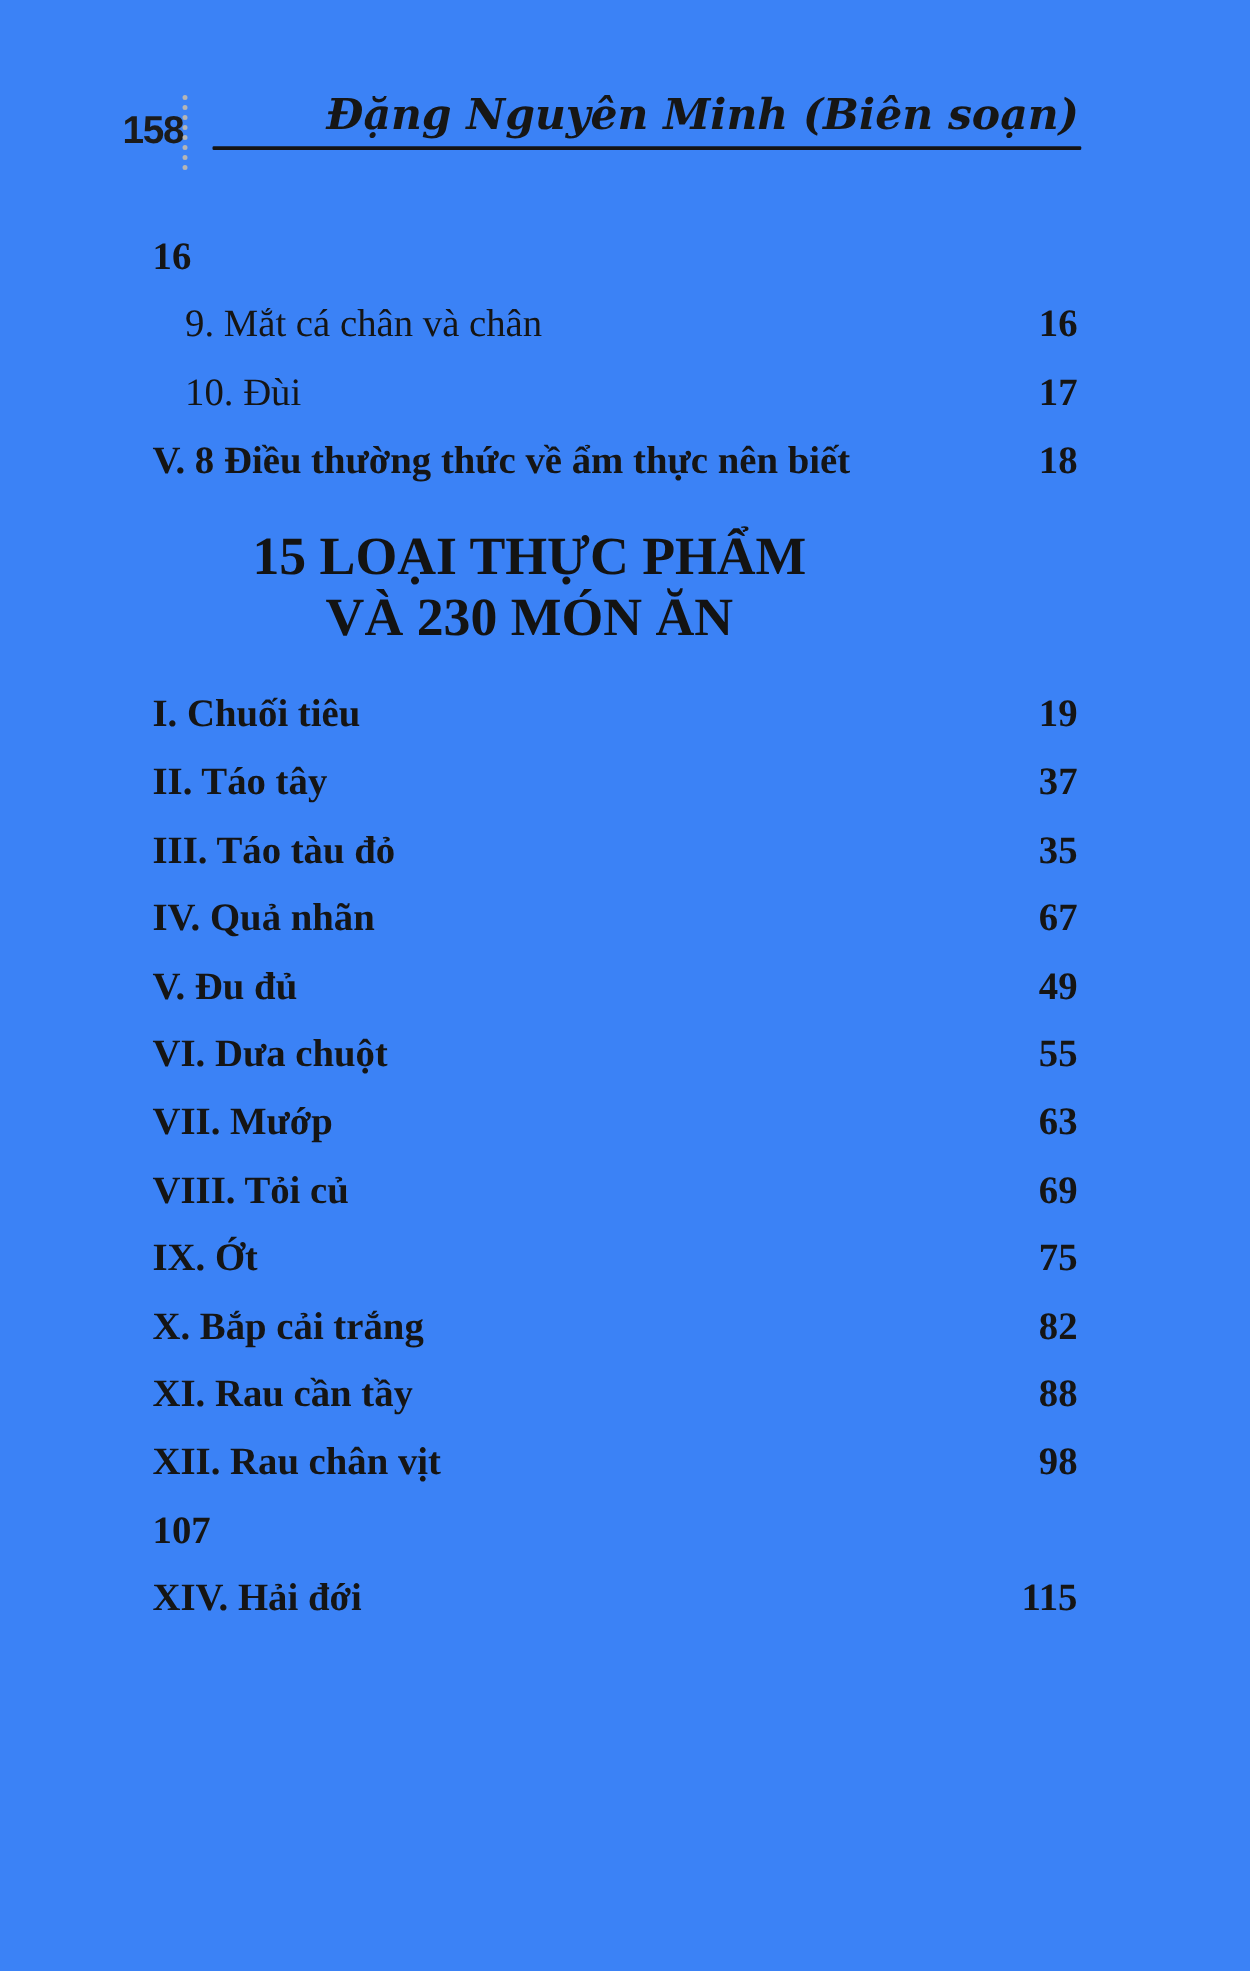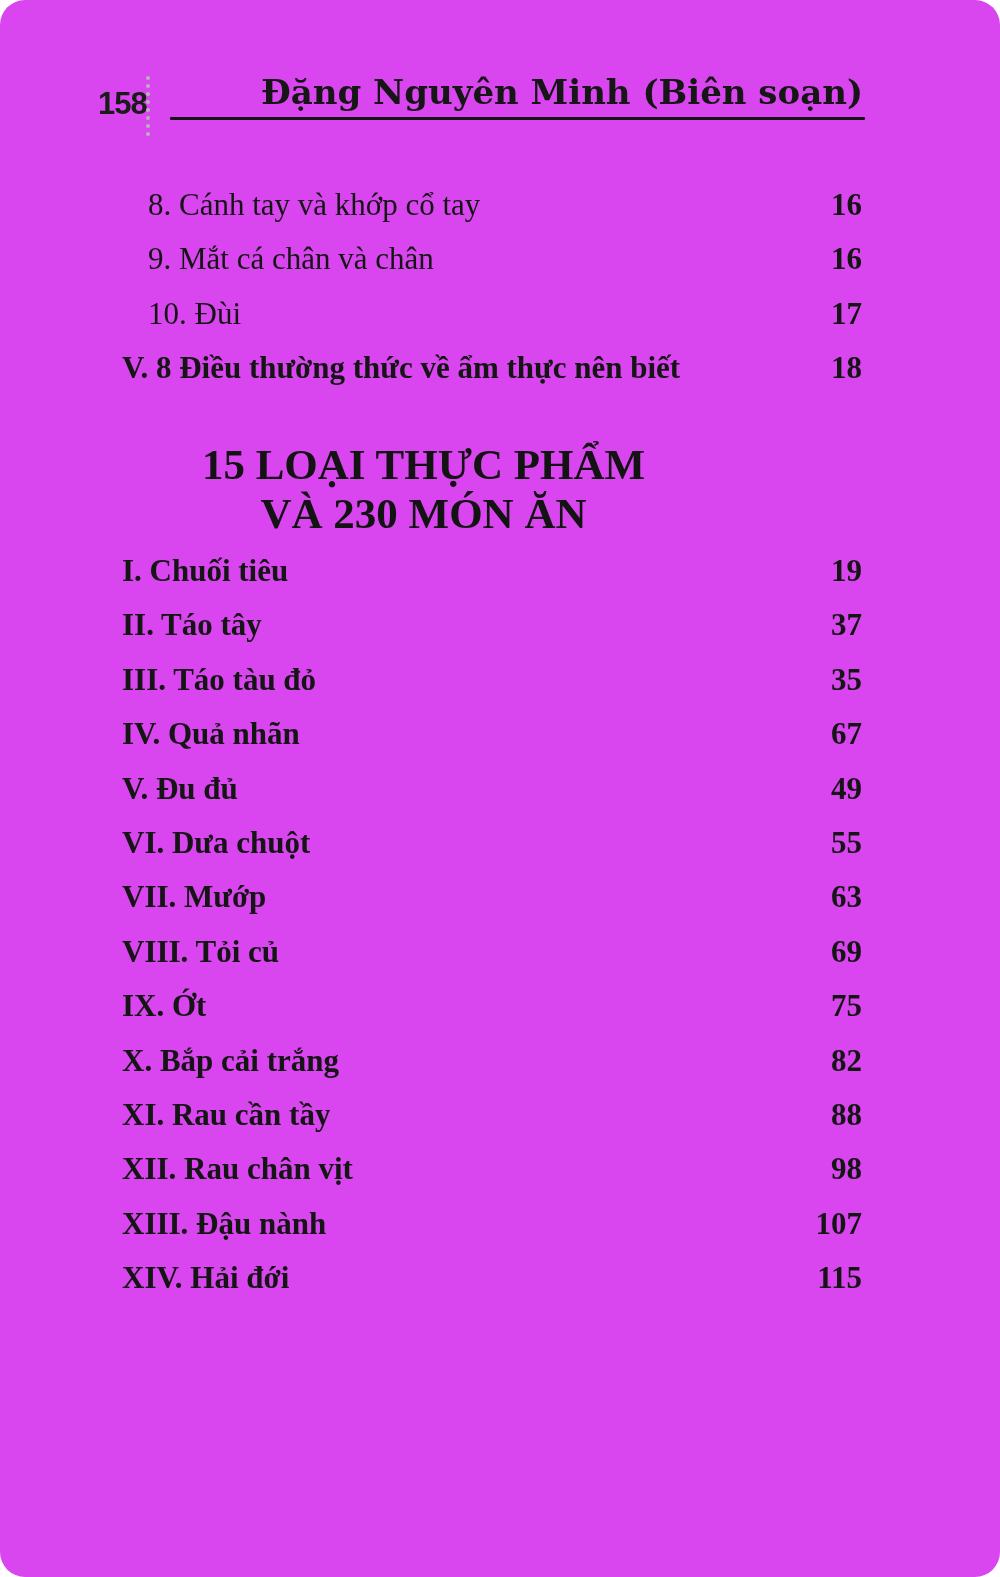--- a/index.html
+++ b/index.html
@@ -4,36 +4,36 @@
 <style>
   html,body{margin:0;padding:0;}
   body{
     width:1000px;height:1577px;
     background:#ffffff;
     font-family:"Liberation Serif", serif;
     color:#151515;
     position:relative;
     overflow:hidden;
   }
-  .page{position:absolute;inset:0;background:#d946ef;border-radius:25px;}
+  .page{position:absolute;inset:0;background:#3b82f6;}
 
   
   .folio{
     position:absolute;left:98px;top:86px;
     font-family:"Liberation Sans", sans-serif;
     font-size:31px;font-weight:600;letter-spacing:-1px;color:#1b1b1b;
   }
   .dotted-divider{
     position:absolute;left:146px;top:76px;height:60px;width:0;
     border-left:4px dotted #b5b5b5;
   }
   .running-author{
     position:absolute;top:72px;right:137px;
     font-family:"DejaVu Serif", serif;
-    font-weight:700;
+    font-style:italic;font-weight:700;
     font-size:34px;letter-spacing:0px;color:#161616;
     white-space:nowrap;
   }
   .header-rule{
     position:absolute;left:170px;top:117px;width:695px;height:3px;
     background:#141414;border-radius:1px;
   }
 
   
   .toc{position:absolute;left:122px;right:138px;}
@@ -48,36 +48,34 @@
   .toc-row .pg{font-weight:700;letter-spacing:0px;}
   .toc-row.sub .lbl{padding-left:26px;font-weight:400;}
   .toc-row.em .lbl{font-weight:700;}
 
   
   .section-title{
     position:absolute;left:122px;right:275px;top:421px;
     text-align:center;font-weight:700;
     font-size:43px;line-height:49px;color:#131313;
     letter-spacing:0px;
-    margin-top:19px;
   }
 </style>
 </head>
 <body>
 
 <div class="page">
 
   <div class="folio">158</div>
   <div class="dotted-divider"></div>
   <div class="running-author">Đặng Nguyên Minh (Biên soạn)</div>
   <div class="header-rule"></div>
 
   <div class="toc toc-upper">
     <div class="toc-row sub">
-      <span class="lbl">8. Cánh tay và khớp cổ tay</span>
       <span class="pg">16</span>
     </div>
     <div class="toc-row sub">
       <span class="lbl">9. Mắt cá chân và chân</span>
       <span class="pg">16</span>
     </div>
     <div class="toc-row sub">
       <span class="lbl">10. Đùi</span>
       <span class="pg">17</span>
     </div>
@@ -135,21 +133,20 @@
     </div>
     <div class="toc-row em">
       <span class="lbl">XI. Rau cần tầy</span>
       <span class="pg">88</span>
     </div>
     <div class="toc-row em">
       <span class="lbl">XII. Rau chân vịt</span>
       <span class="pg">98</span>
     </div>
     <div class="toc-row em">
-      <span class="lbl">XIII. Đậu nành</span>
       <span class="pg">107</span>
     </div>
     <div class="toc-row em">
       <span class="lbl">XIV. Hải đới</span>
       <span class="pg">115</span>
     </div>
   </div>
 
 </div>
 

